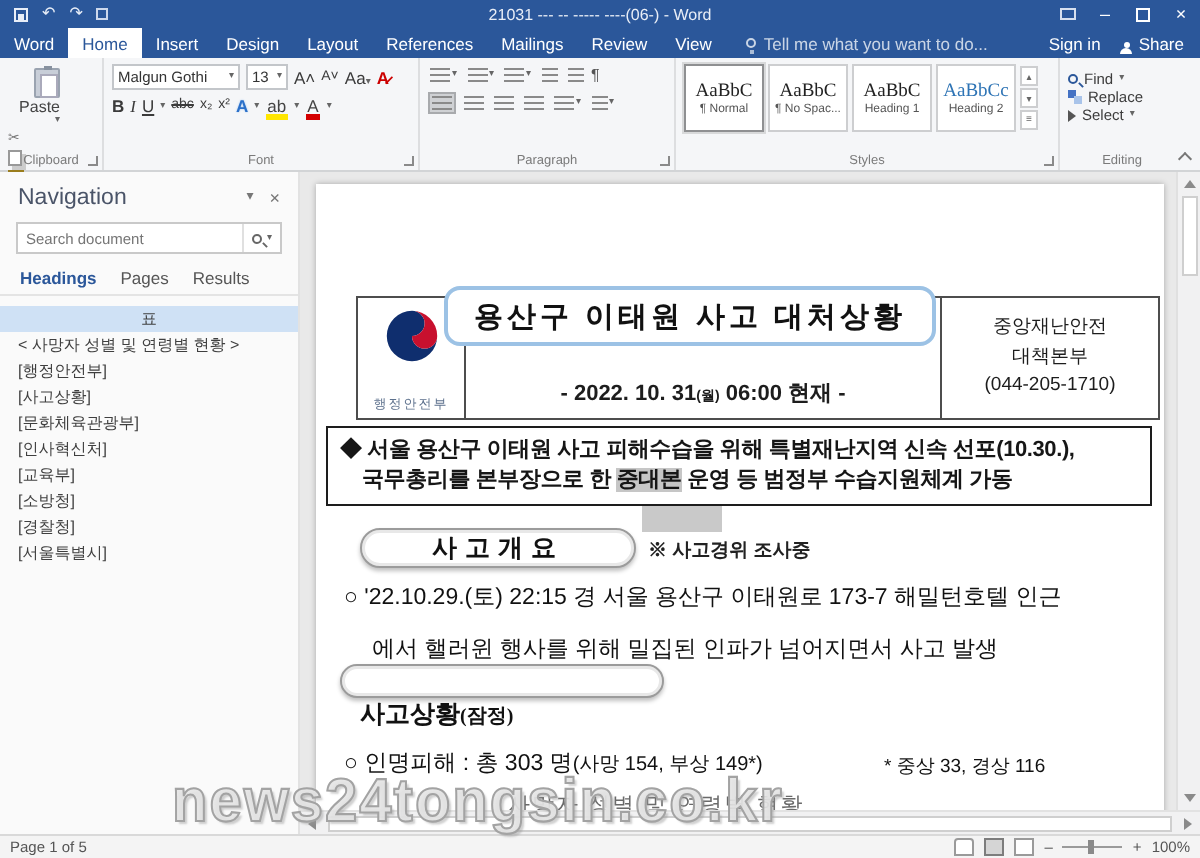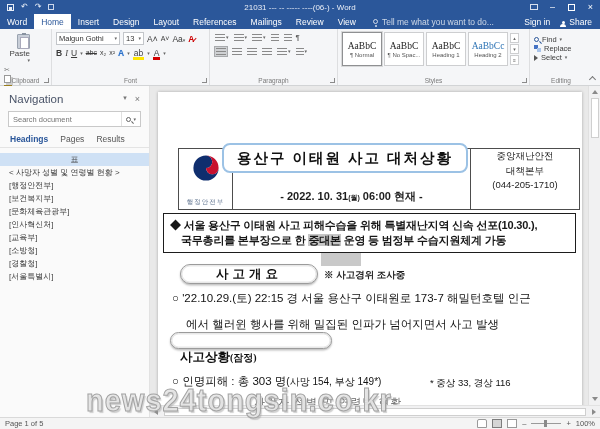--- a/index.html
+++ b/index.html
@@ -97,39 +97,39 @@
   .docarea{position:absolute;top:86px;left:150px;right:12px;bottom:24px;background:#e9e9e9;overflow:hidden}
   .page{position:absolute;left:8px;top:6px;width:424px;height:420px;background:#fff;box-shadow:0 0 3px rgba(0,0,0,.28)}
   .kdoc{font-family:"Liberation Serif",serif;color:#161616}
 
   .hdrtable{position:absolute;left:20px;top:56px;width:402px;height:62px;border:1px solid #4d4d4d;display:flex;background:#fff}
   .cell-logo{width:54px;border-right:1px solid #4d4d4d;position:relative}
   .agency{position:absolute;bottom:2px;left:0;right:0;text-align:center;font-size:6.5px;color:#5d718d;letter-spacing:1px}
   .cell-mid{flex:1;border-right:1px solid #4d4d4d;position:relative}
   .dateline{position:absolute;bottom:5px;left:0;right:0;text-align:center;font-size:11px;font-weight:bold;color:#1d1d1d}
   .dateline .sm{font-size:7px}
-  .cell-right{width:108px;display:flex;flex-direction:column;align-items:center;font-size:9.5px;line-height:1.55;color:#1d1d1d}
+  .cell-right{width:108px;display:flex;flex-direction:column;align-items:center;justify-content:center;font-size:9.5px;line-height:1.55;color:#1d1d1d}
   .titlebox{position:absolute;left:64px;top:51px;width:246px;height:30px;background:#fff;border:2px solid #9cc2e5;border-radius:8px;display:flex;align-items:center;justify-content:center;font-size:14.5px;font-weight:bold;letter-spacing:2px;color:#111;z-index:2;font-family:"Liberation Sans",sans-serif}
 
   .noticebox{position:absolute;left:5px;top:121px;width:413px;height:40px;border:1.5px solid #1d1d1d;padding:4px 5px 0 6px;font-size:11px;font-weight:bold;line-height:15px;letter-spacing:-0.2px;z-index:2}
   .noticebox .l2{padding-left:11px}
   .hlword{background:#c6c6c6}
   .artifact{position:absolute;left:163px;top:160px;width:40px;height:14px;background:#c9c9c9;z-index:1}
 
   .pill{border:1.5px solid #9b9b9b;border-radius:11px;box-shadow:0 1.5px 2px rgba(0,0,0,.25),inset 0 0 0 1.5px #e8e8e8;background:#fff}
   .pill1{position:absolute;left:22px;top:172px;width:138px;height:20px;display:flex;align-items:center;justify-content:center;font-size:12.5px;font-weight:bold;letter-spacing:4px;color:#111;font-family:"Liberation Sans",sans-serif}
   .s1note{position:absolute;left:166px;top:177px;font-size:9.5px;font-weight:bold;color:#222}
   .body1{position:absolute;left:14px;top:199px;font-size:11.5px;color:#111;white-space:nowrap}
   .body2{position:absolute;left:28px;top:225px;font-size:11.5px;color:#111;white-space:nowrap}
   .pill2{position:absolute;left:12px;top:240px;width:162px;height:17px}
   .s2title{position:absolute;left:22px;top:257px;font-size:12.5px;font-weight:bold;color:#111;font-family:"Liberation Sans",sans-serif}
   .s2title .sub{font-size:10px;font-family:Liberation Serif, serif}
   .body3{position:absolute;left:14px;top:282px;font-size:11.5px;color:#111;white-space:nowrap}
   .body3 .paren{font-size:10px}
-  .body3note{position:absolute;left:272px;top:285px;font-size:9.5px;color:#111;white-space:nowrap}
+  .body3note{position:absolute;left:284px;top:285px;font-size:9.5px;color:#111;white-space:nowrap}
   .partial{position:absolute;left:96px;top:303px;font-size:11px;color:#6a6a6a;letter-spacing:1px}
 
   
   .vscroll{position:absolute;top:86px;right:0;width:12px;bottom:24px;background:#f1f1f2;border-left:1px solid #e0e0e0}
   .vthumb{position:absolute;left:1.5px;right:1.5px;top:12px;height:40px;background:#fff;border:1px solid #cfcfcf}
   .arr{position:absolute;width:0;height:0}
   .arr.up{left:3px;top:4px;border-left:3px solid transparent;border-right:3px solid transparent;border-bottom:4px solid #8a8a8a}
   .arr.down{left:3px;bottom:4px;border-left:3px solid transparent;border-right:3px solid transparent;border-top:4px solid #8a8a8a}
   .hscroll{position:absolute;left:150px;right:0;bottom:12px;height:12px;background:#f1f1f2;border-top:1px solid #e2e2e2}
   .hthumb{position:absolute;left:14px;right:14px;top:1.5px;bottom:1.5px;background:#fff;border:1px solid #cfcfcf}
@@ -366,21 +366,21 @@
     </div>
     <div class="navtabs">
       <span class="navtab active">Headings</span>
       <span class="navtab">Pages</span>
       <span class="navtab">Results</span>
     </div>
     <div class="navlist">
       <div class="navitem sel">표</div>
       <div class="navitem">&lt; 사망자 성별 및 연령별 현황 &gt;</div>
       <div class="navitem">[행정안전부]</div>
-      <div class="navitem">[보건복지부]</div>
+      <div class="navitem">[사고상황]</div>
       <div class="navitem">[문화체육관광부]</div>
       <div class="navitem">[인사혁신처]</div>
       <div class="navitem">[교육부]</div>
       <div class="navitem">[소방청]</div>
       <div class="navitem">[경찰청]</div>
       <div class="navitem">[서울특별시]</div>
     </div>
   </div>
 
   <div class="docarea">

